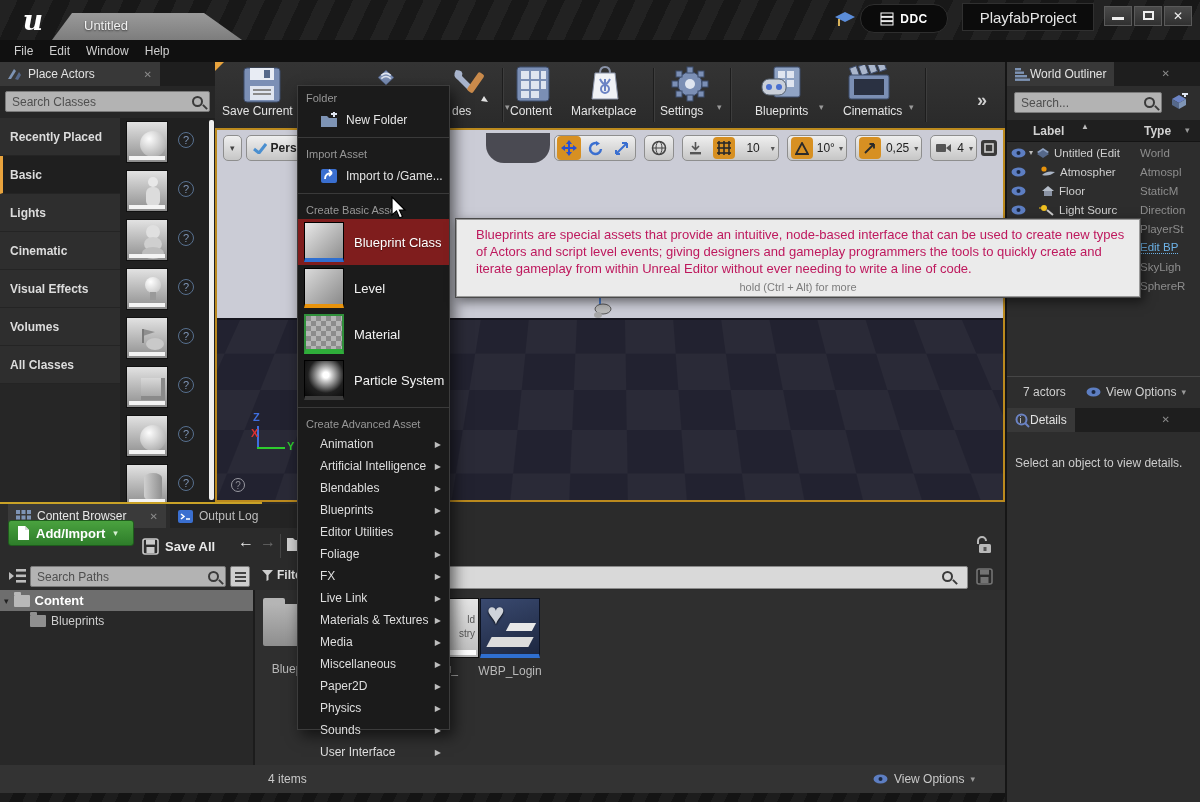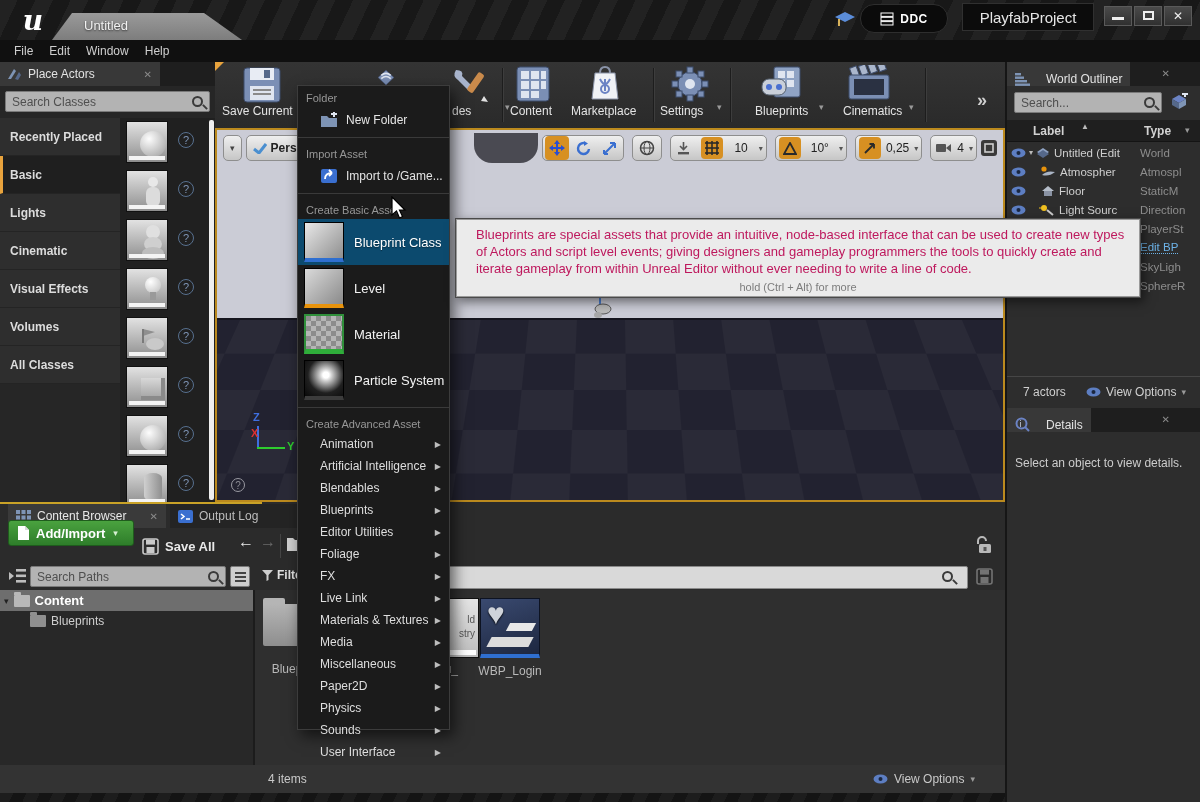--- a/index.html
+++ b/index.html
@@ -104,40 +104,40 @@
     color:#8a8a92; font-size:10px; text-align:center; line-height:13px; }
   #vp-playerstart { position:absolute; left:373px; top:158px; }
 
   
   #ctx { position:absolute; left:297px; top:85px; width:153px; height:645px; background:#1b1b1b;
     border:1px solid #3c3c3c; box-shadow:4px 6px 14px rgba(0,0,0,.6); z-index:40; font-size:12px; }
   .ctx-h { color:#979797; font-size:11px; padding:6px 8px 3px 8px; }
   .ctx-item { height:26px; display:flex; align-items:center; gap:8px; padding-left:22px; color:#e4e4e4; }
   .ctx-div { height:1px; background:#3a3a3a; margin:4px 0; }
   .ctx-big { height:46px; display:flex; align-items:center; gap:10px; padding-left:6px; color:#f2f2f2; font-size:13px; }
-  .ctx-big.sel { background:#0c4a6e; color:#fff; text-shadow:0 1px 1px rgba(0,0,0,.4); }
+  .ctx-big.sel { background:#7f1d1d; color:#fff; text-shadow:0 1px 1px rgba(0,0,0,.4); }
   .bthumb { width:40px; height:40px; border:1px solid #000; position:relative; flex:0 0 auto; }
   .bt-bp { background:linear-gradient(135deg,#e8e8e8,#8f8f8f); border-bottom:4px solid #2f6fd0; }
   .bt-lv { background:linear-gradient(135deg,#dadada,#8a8a8a); border-bottom:4px solid #e8930c; }
   .bt-mat { background:repeating-conic-gradient(#b5b5b5 0 25%, #8c8c8c 0 50%) 0 0/10px 10px; border:2px solid #2f8f3a; border-bottom:5px solid #2fae3a; }
   .bt-ps { background:radial-gradient(circle at 55% 40%, #ffffff 0 3px, #cfcfcf 6px, #202020 18px, #090909 100%); border-bottom:4px solid #3c3c3c; }
   .ctx-sub { height:22px; display:flex; align-items:center; padding:0 8px 0 22px; color:#dedede; }
   .ctx-sub .arr { margin-left:auto; font-size:8px; color:#bdbdbd; }
   .mini-ic { width:18px; height:16px; position:relative; flex:0 0 auto; }
 
   
   #tooltip { position:absolute; left:455px; top:218px; width:686px; height:80px; background:#ebebeb;
     border:1px solid #4a4a4a; box-shadow:0 0 0 1px #9a9a9a inset, 3px 4px 10px rgba(0,0,0,.5); z-index:50; }
   #tooltip .txt { color:#be185d; font-size:13px; line-height:1.32; padding:7px 10px 0 20px; }
   #tooltip .hint { color:#7d7d7d; font-size:11px; text-align:center; margin-top:4px; }
 
   
   #right-panel { position:absolute; left:1005px; top:62px; width:195px; height:740px; background:#2d2d2d; border-left:2px solid #161616; }
   .rp-tabrow { position:relative; height:24px; background:#1e1e1e; }
-  .rp-tab { position:absolute; left:0; top:0; height:24px; background:#383838; display:flex; align-items:flex-end; padding:0 8px; gap:16px; }
+  .rp-tab { position:absolute; left:0; top:0; height:24px; background:#383838; display:flex; align-items:center; padding:0 8px; gap:0; }
   .rp-tab .ttl { font-size:12px; color:#e2e2e2; }
   .rp-x { position:absolute; right:30px; top:6px; color:#8a8a8a; font-size:10px; }
   #wo-search { position:absolute; left:7px; top:30px; width:148px; height:21px; background:#b3b3b3; border:1px solid #7a7a7a;
     border-radius:2px; display:flex; align-items:center; }
   #wo-search input { flex:1; width:100px; border:0; background:transparent; font-size:12px; color:#333; padding-left:6px; outline:none; font-family:inherit; }
   #wo-search input::placeholder { color:#4f4f4f; }
   #wo-add { position:absolute; left:162px; top:31px; }
   #wo-cols { position:absolute; left:0; top:58px; width:193px; height:22px; background:#1f1f1f; border-bottom:1px solid #141414;
     font-size:12px; color:#d2d2d2; font-weight:bold; }
   #wo-rows { position:absolute; left:0; top:81px; width:193px; }
@@ -482,21 +482,21 @@
                 <line x1="0" y1="12" x2="14" y2="12"></line>
                 <line x1="2" y1="0" x2="2" y2="14"></line>
                 <line x1="7" y1="0" x2="7" y2="14"></line>
                 <line x1="12" y1="0" x2="12" y2="14"></line>
               </g>
             </svg>
         </div>
         <span class="vp-num">10</span>
         <span class="vp-caret">▾</span>
       </div>
-      <div class="vp-pill" style="padding:0 3px; gap:8px">
+      <div class="vp-pill" style="padding:0 3px; gap:2px">
         <div class="vp-tog on" style="width:22px;height:22px">
           <svg width="14" height="13" viewBox="0 0 14 13">
               <polygon points="7,1 13,12 1,12" fill="none" stroke="#2a2a2a" stroke-width="1.8"></polygon>
             </svg>
         </div>
         <span class="vp-num">10°</span>
         <span class="vp-caret">▾</span>
       </div>
       <div class="vp-pill" style="padding:0 3px; gap:3px">
         <div class="vp-tog on" style="width:22px;height:22px">

